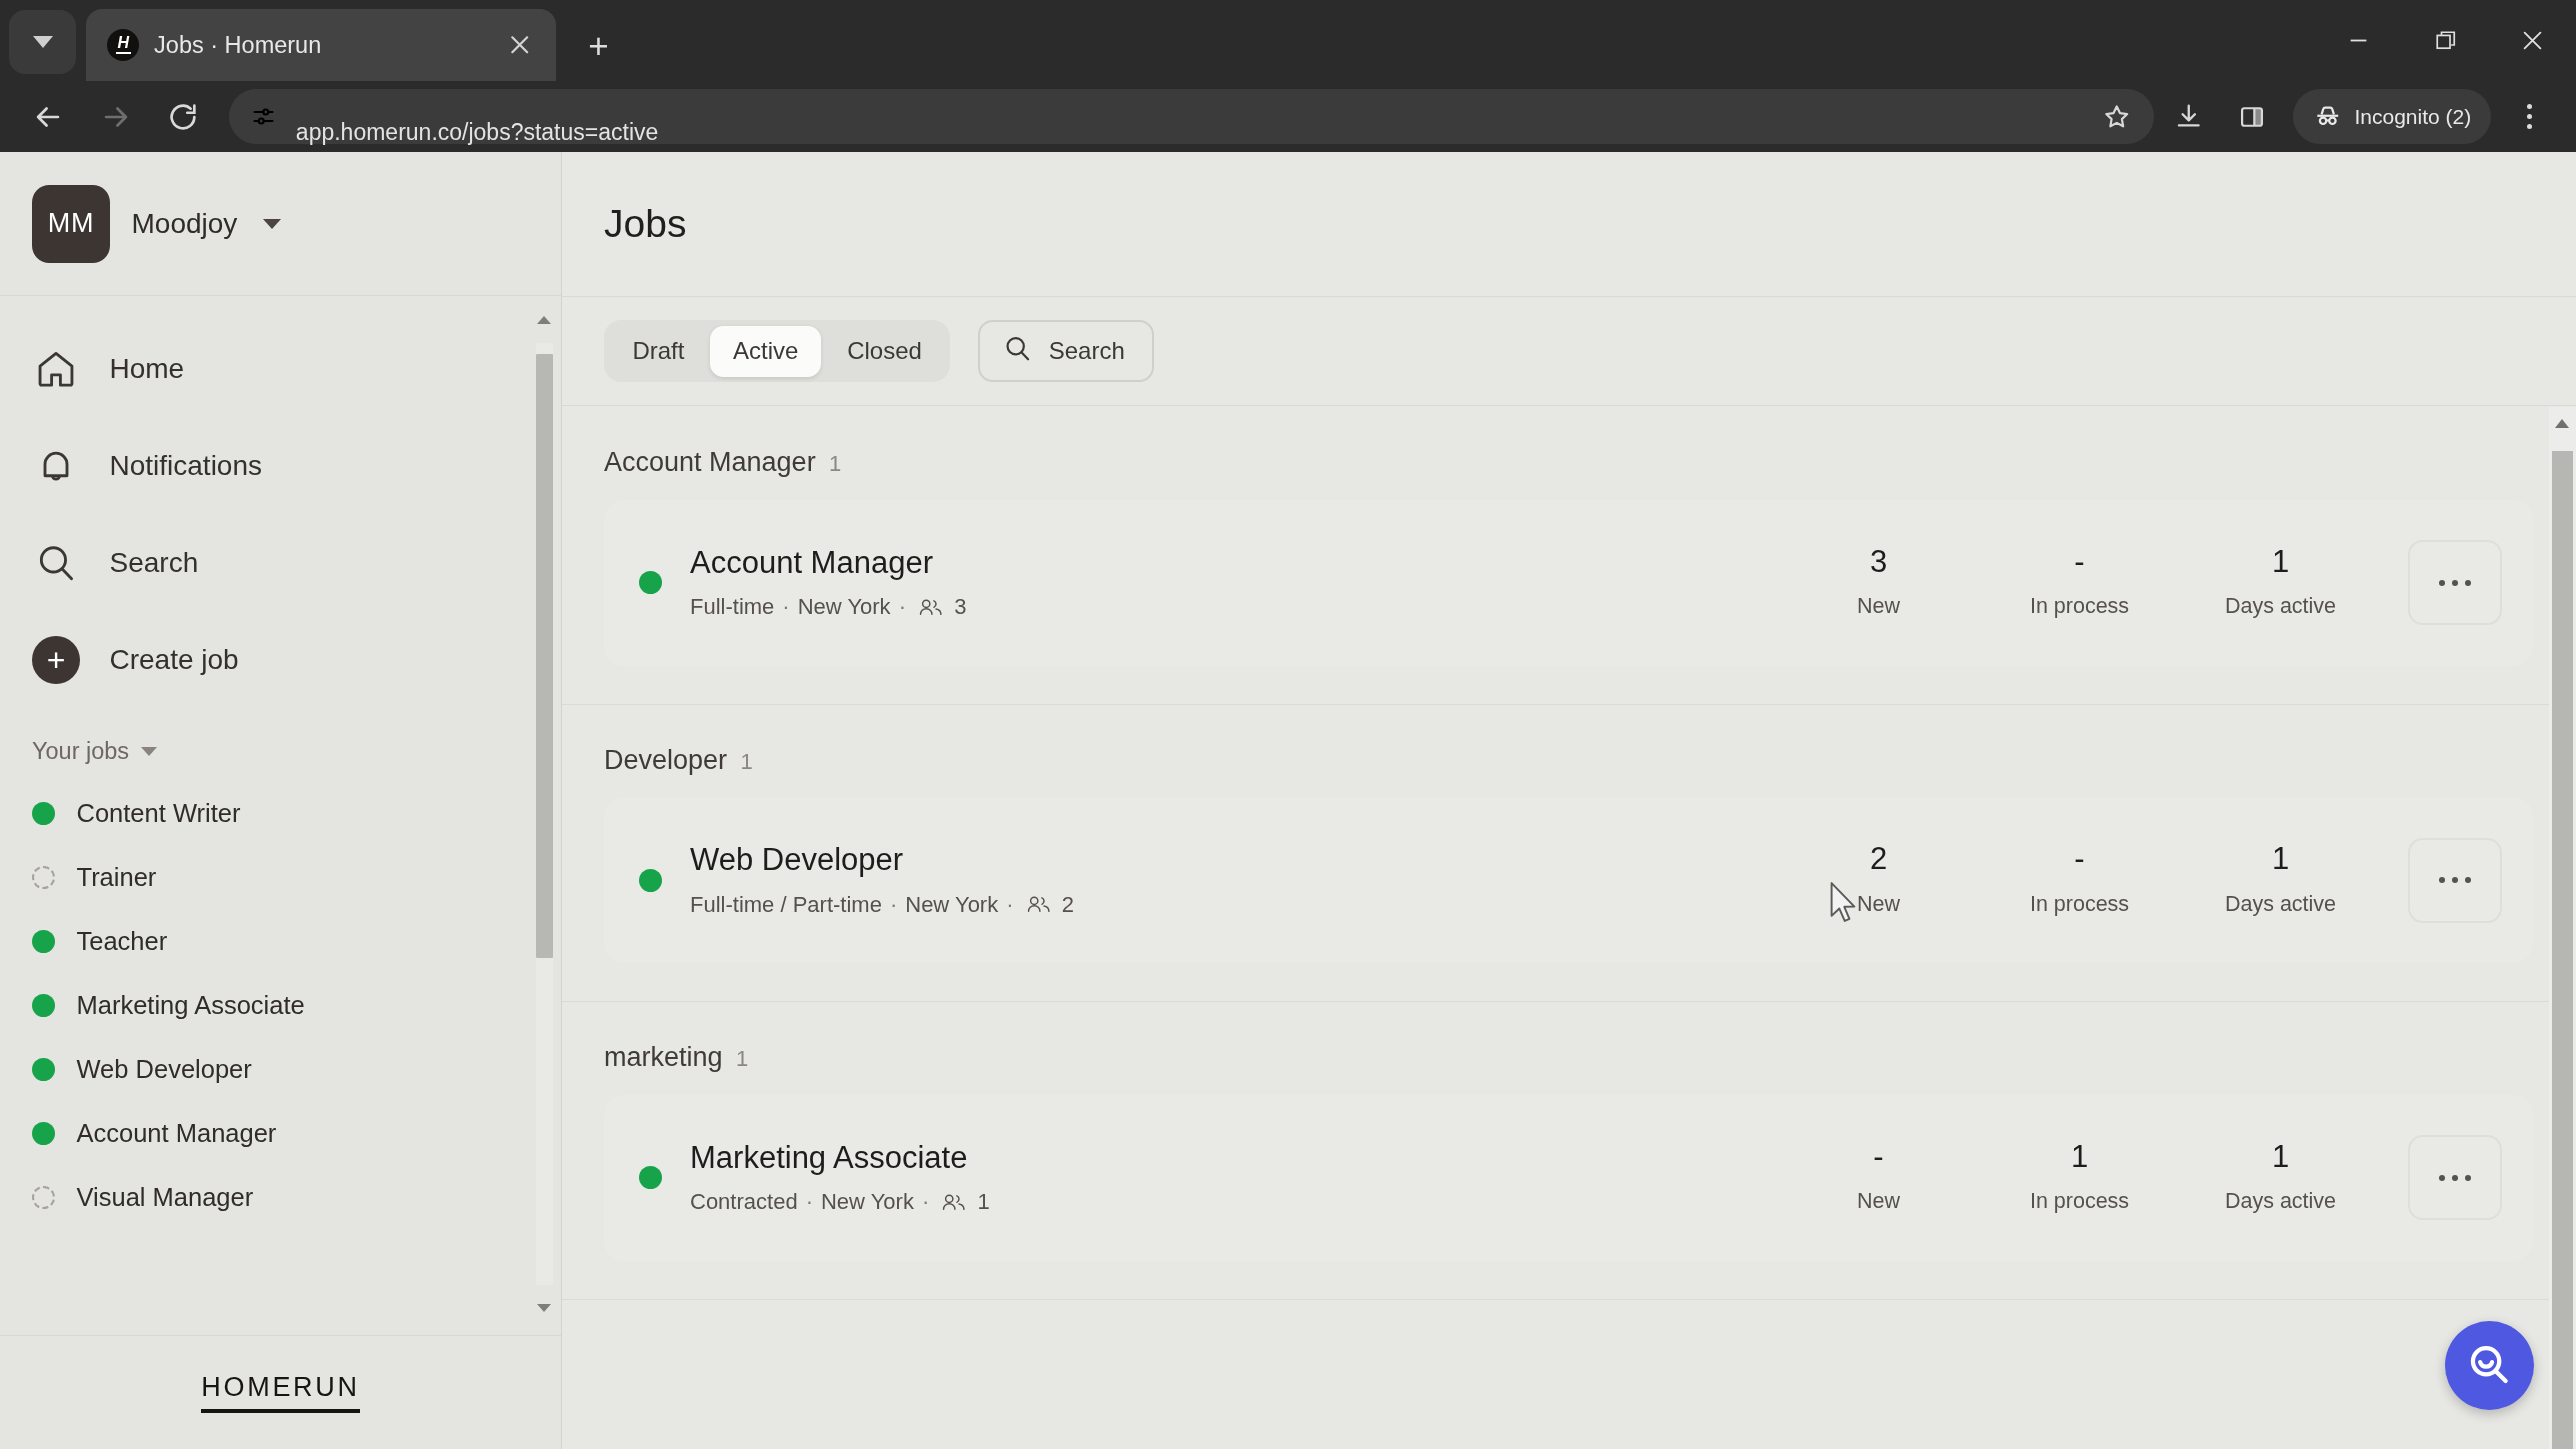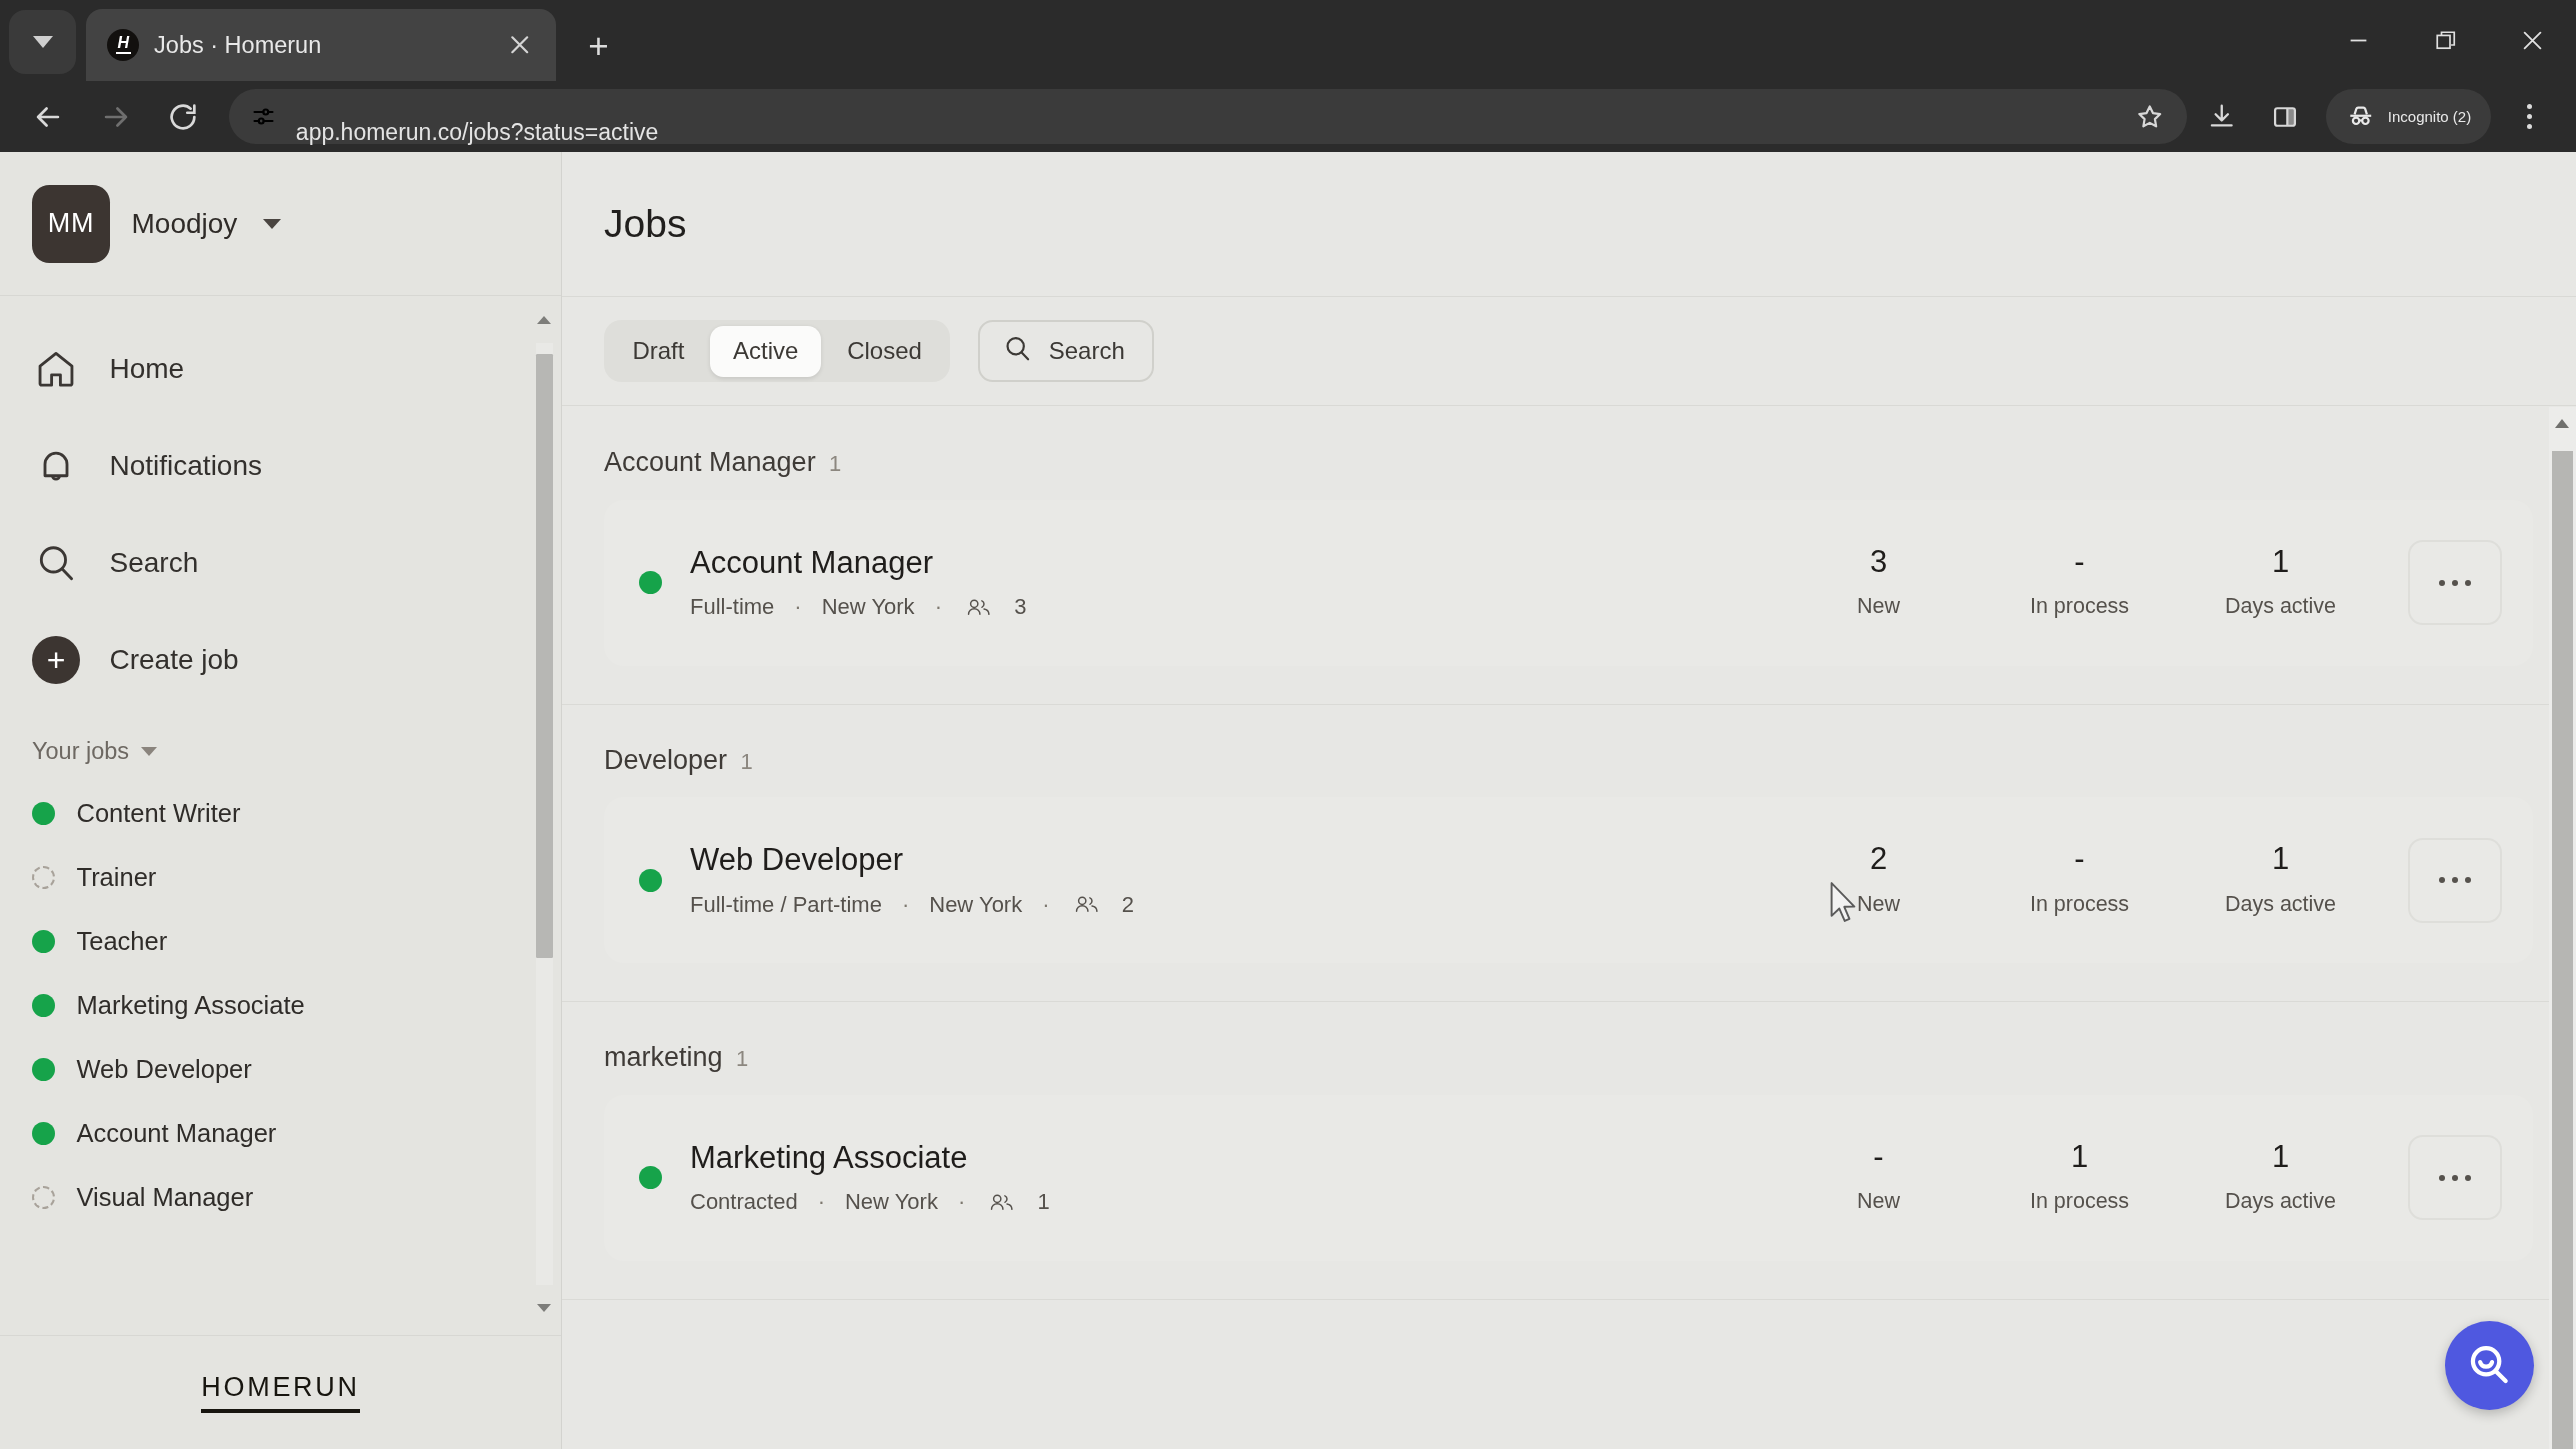--- a/index.html
+++ b/index.html
@@ -101,21 +101,21 @@
   .tb-icon {
     width: 58px; height: 58px; border-radius: 50%;
     display: flex; align-items: center; justify-content: center;
     flex: 0 0 auto; color: #d8d8d8;
   }
   .incognito-chip {
     height: 55px; background: #3b3b3b; border-radius: 28px;
     display: flex; align-items: center; gap: 12px;
     padding: 0 20px; margin-left: 6.7px; flex: 0 0 auto;
   }
-  .incognito-chip span { color: #e9e9e9; font-size: 15px; }
+  .incognito-chip span { color: #e9e9e9; font-size: 21px; }
   .kebab {
     width: 58px; height: 58px; flex: 0 0 auto;
     display: flex; flex-direction: column; align-items: center; justify-content: center; gap: 4.7px;
     margin-left: 4px;
   }
   .kebab i { width: 5.4px; height: 5.4px; border-radius: 50%; background: #dcdcdc; display: block; }
 
   
   .page {
     position: absolute; top: 152px; left: 0;
@@ -249,21 +249,21 @@
   .group-count { font-size: 22px; color: #8c877f; }
 
   .card {
     margin: 0 43px 0 42px; background: #e9e9e6;
     border-radius: 20px; height: 166px;
     display: flex; align-items: center; padding: 0 31px 0 35px;
   }
   .card-dot { width: 23px; height: 23px; border-radius: 50%; background: #16a34a; flex: 0 0 auto; }
   .card-main { flex: 1 1 auto; padding-left: 28px; }
   .card-title { font-size: 31px; color: #1f1d1b; margin-bottom: 13.4px; }
-  .card-meta { font-size: 22px; color: #55514c; display: flex; align-items: center; gap: 20px; }
+  .card-meta { font-size: 22px; color: #55514c; display: flex; align-items: center; gap: 8px; }
   .card-meta .sep { color: #7d786f; }
   .people-ico { display: inline-flex; align-items: center; margin: 0 2.7px 0 4px; }
 
   .stat { width: 201px; text-align: center; flex: 0 0 auto; }
   .stat-val { font-size: 31px; color: #1f1d1b; margin-bottom: 17.4px; line-height: 1; }
   .stat-lbl { font-size: 21.5px; color: #55514c; }
   .more-btn {
     width: 94px; height: 85px; border: 2px solid #dededa; border-radius: 14.8px;
     display: flex; align-items: center; justify-content: center; gap: 6.7px;
     flex: 0 0 auto; margin-left: 27px;

